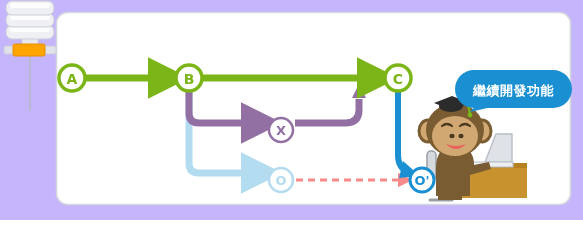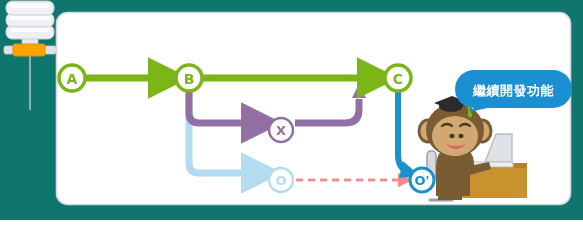--- a/index.html
+++ b/index.html
@@ -7,21 +7,21 @@
     padding: 0;
     background: #ffffff;
   }
   body {
     font-family: "DejaVu Sans", "Liberation Sans", sans-serif;
   }
   #canvas {
     position: relative;
     width: 583px;
     height: 220px;
-    background: #0f766e;
+    background: #c4b5fd;
     overflow: hidden;
   }
   #canvas svg.layer {
     position: absolute;
     left: 0;
     top: 0;
     width: 583px;
     height: 220px;
   }
   .node-label {

